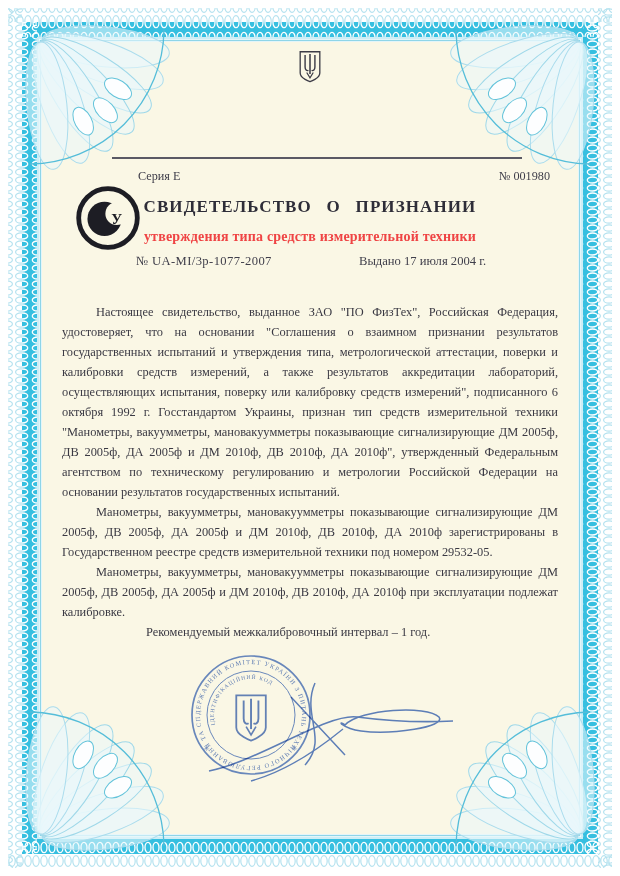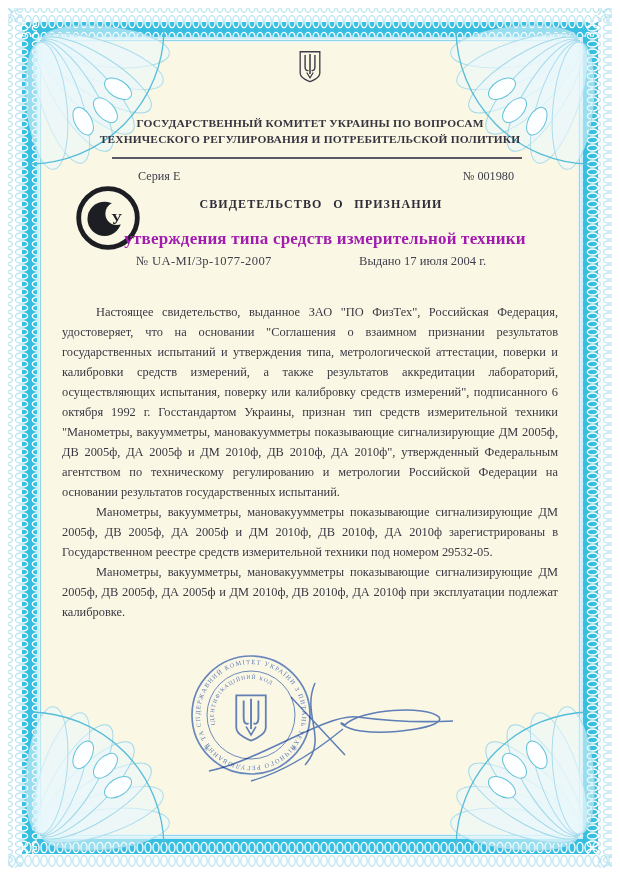--- a/index.html
+++ b/index.html
@@ -8,28 +8,28 @@
   .stage{position:absolute;left:0;top:0;width:620px;height:876px;}
   .frame-svg{position:absolute;left:0;top:0;z-index:0;}
   .paper{position:absolute;left:42px;top:42px;width:536px;height:792px;z-index:1;}
 
   .emblem{position:absolute;left:50%;top:7px;transform:translateX(-50%);}
   .org-header{position:absolute;left:0;top:73px;width:100%;text-align:center;
       font-weight:bold;font-size:11.4px;line-height:16px;color:#35343f;letter-spacing:.2px;}
   .rule{position:absolute;left:70px;top:115px;width:410px;height:2px;background:#5a5964;}
 
   .series-row{position:absolute;left:0;top:127px;width:100%;box-sizing:border-box;
-      padding:0 64px 0 96px;display:flex;justify-content:space-between;
+      padding:0 28px 0 96px;display:flex;justify-content:space-between;
       font-size:12.2px;color:#3f3e4a;}
   .cert-mark{position:absolute;left:31px;top:141px;}
 
-  .doc-title{position:absolute;left:11px;top:155px;width:100%;text-align:center;
-      font-weight:bold;font-size:12px;color:#2e2d38;letter-spacing:1.1px;word-spacing:.55em;}
-  .doc-subtitle{position:absolute;left:15px;top:187px;width:100%;text-align:center;
-      font-weight:bold;font-size:17px;color:#a21caf;letter-spacing:.2px;}
+  .doc-title{position:absolute;left:0;top:155px;width:100%;text-align:center;
+      font-weight:bold;font-size:17px;color:#2e2d38;letter-spacing:1.1px;word-spacing:.55em;}
+  .doc-subtitle{position:absolute;left:0;top:187px;width:100%;text-align:center;
+      font-weight:bold;font-size:14px;color:#ef4444;letter-spacing:.2px;}
 
   .num-row{position:absolute;left:0;top:212px;width:100%;box-sizing:border-box;
       padding-left:94px;display:flex;font-size:12.6px;color:#3f3e4a;}
   .num-row .docnum{width:223px;letter-spacing:.4px;}
 
   .body-text{position:absolute;left:20px;top:260px;width:496px;
       font-size:12.4px;line-height:20px;color:#3a3943;text-align:justify;}
   .body-text p{margin:0;text-indent:34px;}
   .body-text p.interval{text-indent:84px;text-align:left;}
 
@@ -104,24 +104,20 @@
   <div class="paper">
 
     <svg class="emblem" width="24" height="36" viewBox="0 0 44 62">
       <path d="M4,3 H40 V42 C40,52 22,58 22,58 C22,58 4,52 4,42 Z" fill="none" stroke="#3c3b46" stroke-width="2.4"></path>
       <path d="M13,9 V31 C13,36 16,39 19,37" fill="none" stroke="#3c3b46" stroke-width="2.6"></path>
       <path d="M31,9 V31 C31,36 28,39 25,37" fill="none" stroke="#3c3b46" stroke-width="2.6"></path>
       <path d="M22,7 V44" fill="none" stroke="#3c3b46" stroke-width="2.8"></path>
       <path d="M16,41 L22,51 L28,41" fill="none" stroke="#3c3b46" stroke-width="2.2"></path>
     </svg>
 
-    <div class="org-header">
-      <div>ГОСУДАРСТВЕННЫЙ КОМИТЕТ УКРАИНЫ ПО ВОПРОСАМ</div>
-      <div>ТЕХНИЧЕСКОГО РЕГУЛИРОВАНИЯ И ПОТРЕБИТЕЛЬСКОЙ ПОЛИТИКИ</div>
-    </div>
 
     <div class="rule"></div>
 
     <div class="series-row">
       <span>Серия Е</span>
       <span>№ 001980</span>
     </div>
 
     <svg class="cert-mark" width="70" height="70" viewBox="0 0 80 80">
       <circle cx="40" cy="40" r="33.5" fill="none" stroke="#1d1d24" stroke-width="5.5"></circle>
@@ -135,20 +131,21 @@
 
     <div class="num-row">
       <span class="docnum">№ UA-MI/3p-1077-2007</span>
       <span>Выдано 17 июля 2004 г.</span>
     </div>
 
     <div class="body-text">
       <p>Настоящее свидетельство, выданное ЗАО "ПО ФизТех", Российская Федерация, удостоверяет, что на основании "Соглашения о взаимном признании результатов государственных испытаний и утверждения типа, метрологической аттестации, поверки и калибровки средств измерений, а также результатов аккредитации лабораторий, осуществляющих испытания, поверку или калибровку средств измерений", подписанного 6 октября 1992 г. Госстандартом Украины, признан тип средств измерительной техники "Манометры, вакуумметры, мановакуумметры показывающие сигнализирующие ДМ 2005ф, ДВ 2005ф, ДА 2005ф и ДМ 2010ф, ДВ 2010ф, ДА 2010ф", утвержденный Федеральным агентством по техническому регулированию и метрологии Российской Федерации на основании результатов государственных испытаний.</p>
       <p>Манометры, вакуумметры, мановакуумметры показывающие сигнализирующие ДМ 2005ф, ДВ 2005ф, ДА 2005ф и ДМ 2010ф, ДВ 2010ф, ДА 2010ф зарегистрированы в Государственном реестре средств измерительной техники под номером 29532-05.</p>
       <p>Манометры, вакуумметры, мановакуумметры показывающие сигнализирующие ДМ 2005ф, ДВ 2005ф, ДА 2005ф и ДМ 2010ф, ДВ 2010ф, ДА 2010ф при эксплуатации подлежат калибровке.</p>
+      <p class="interval">Рекомендуемый межкалибровочный интервал – 1 год.</p>
     </div>
 
   </div>
 
   <svg class="stamp-svg" width="140" height="140" viewBox="0 0 140 140">
     <defs>
       <path id="ringPath" d="M70,70 m-51,0 a51,51 0 1,1 102,0 a51,51 0 1,1 -102,0"></path>
       <path id="innerArc" d="M70,70 m-36,10 a37,37 0 0,1 72,-18"></path>
     </defs>
     <circle cx="70" cy="70" r="59" fill="none" stroke="#5077c8" stroke-width="1.7"></circle>

